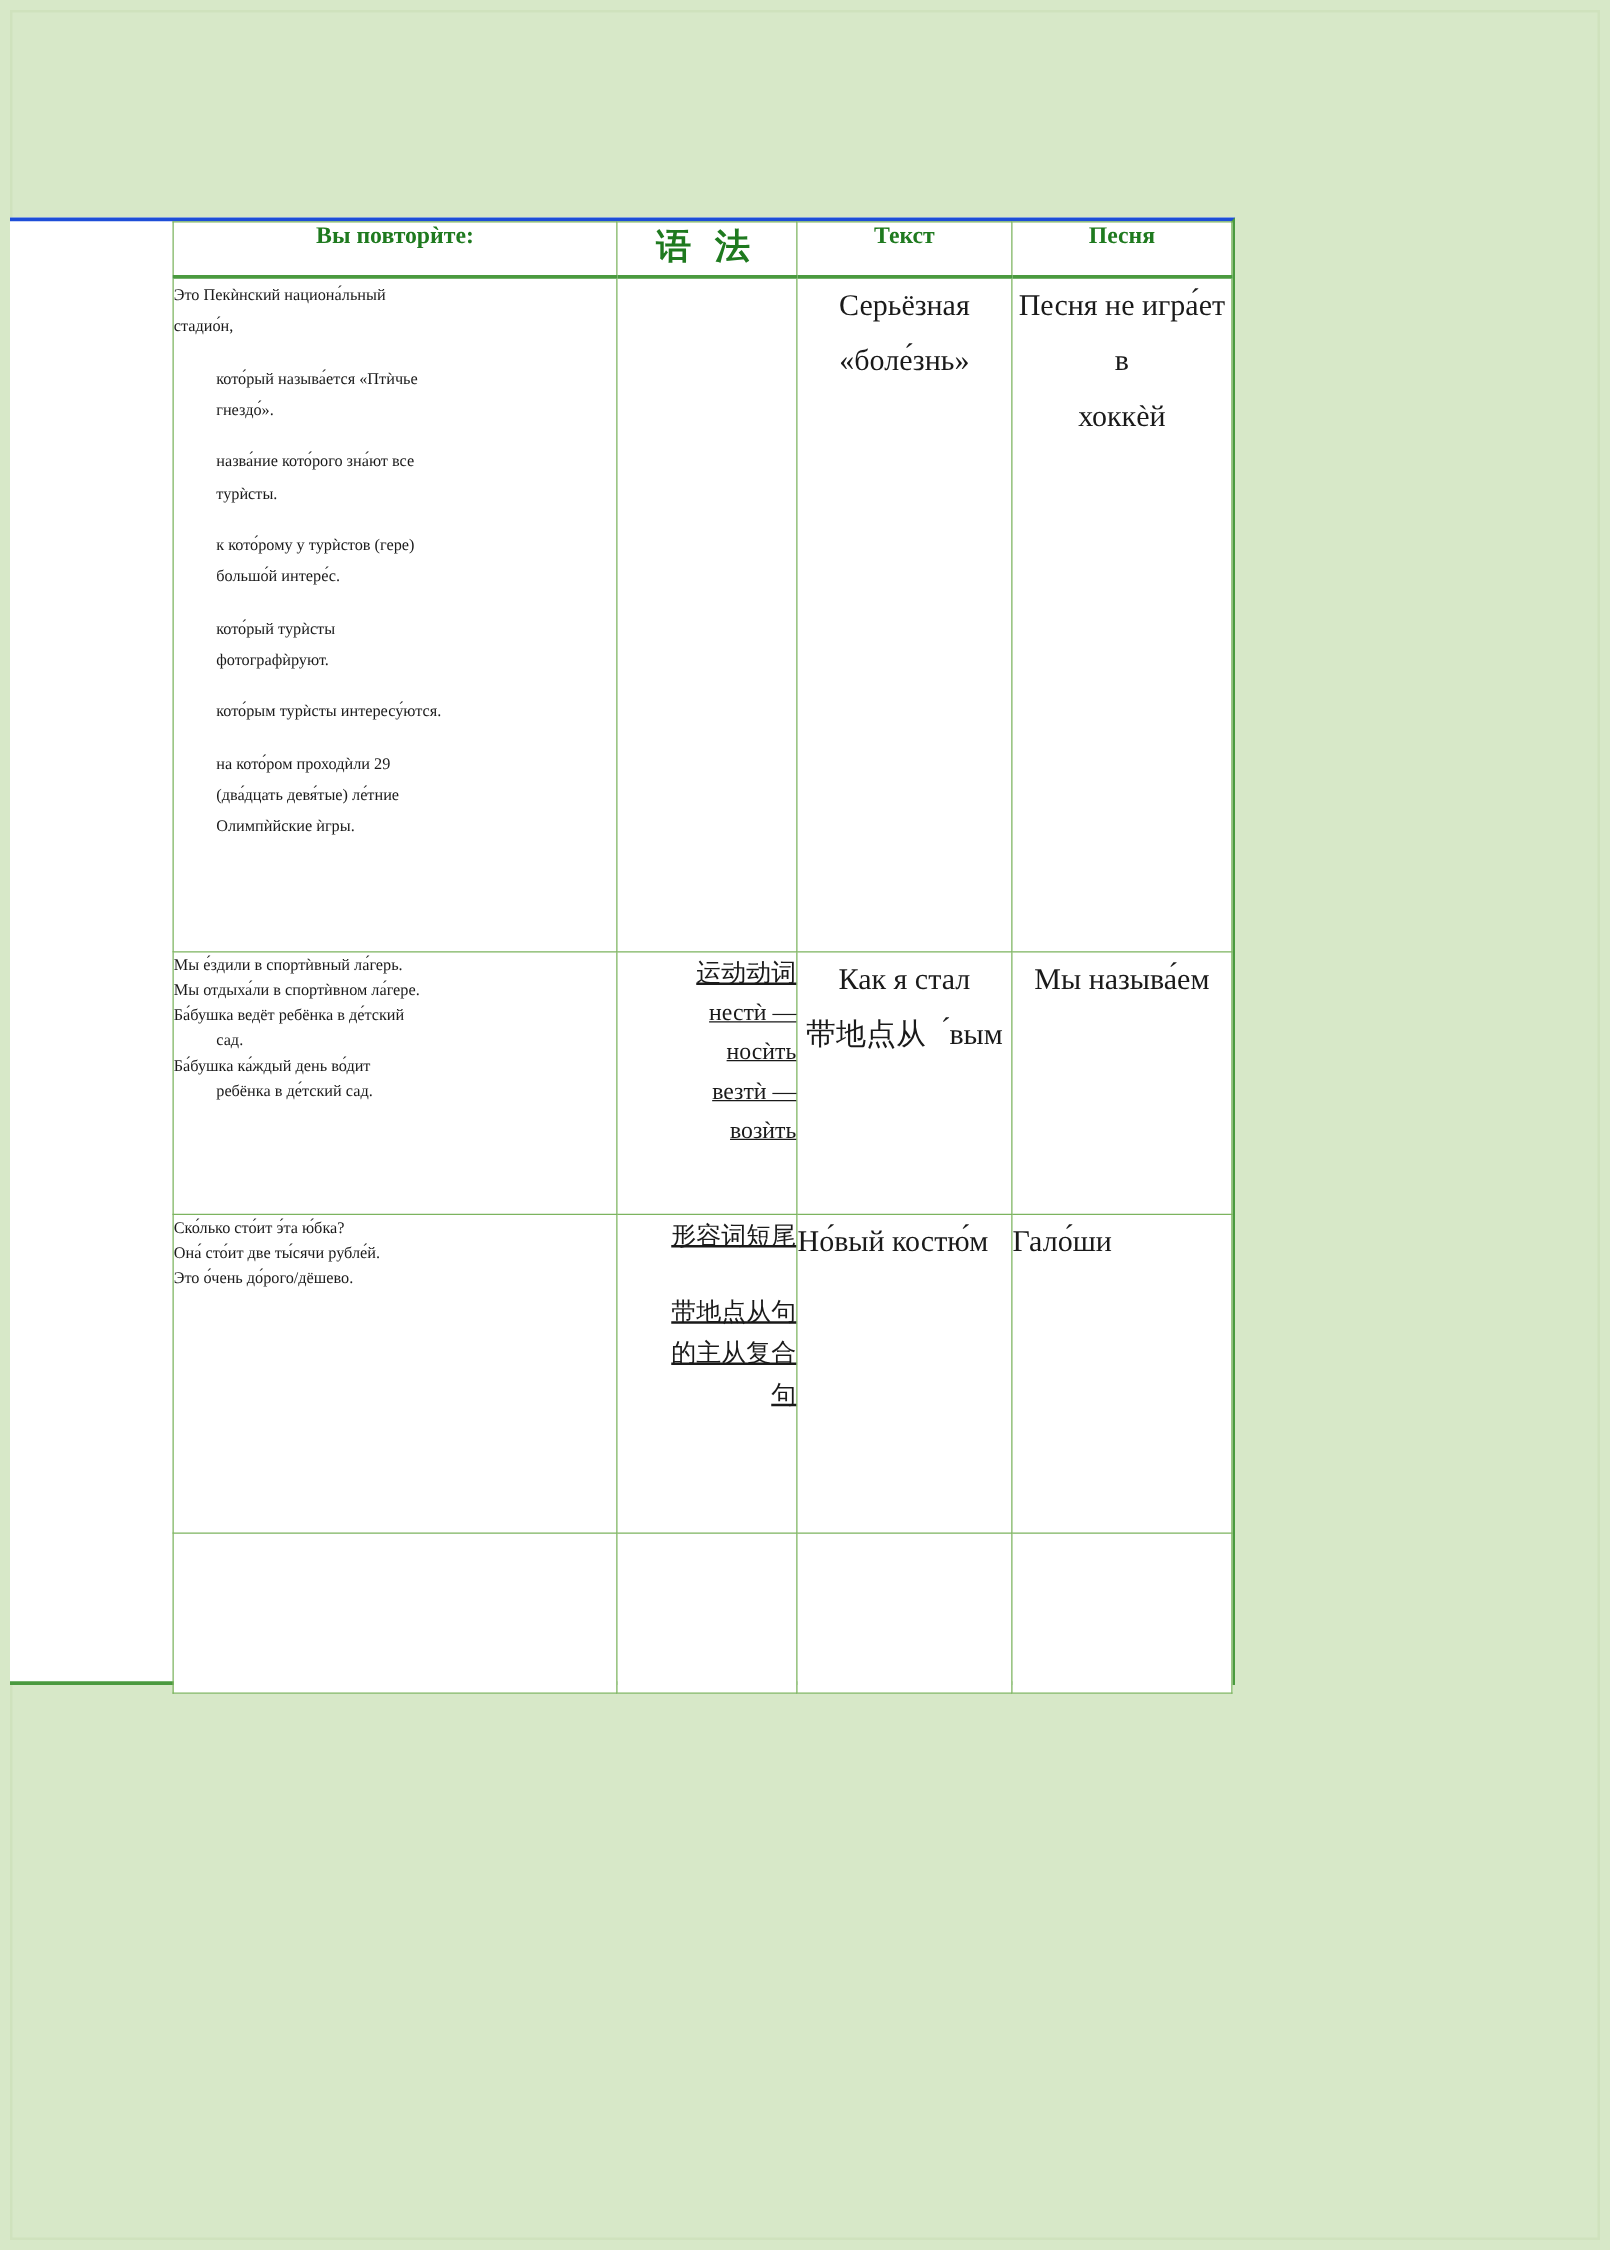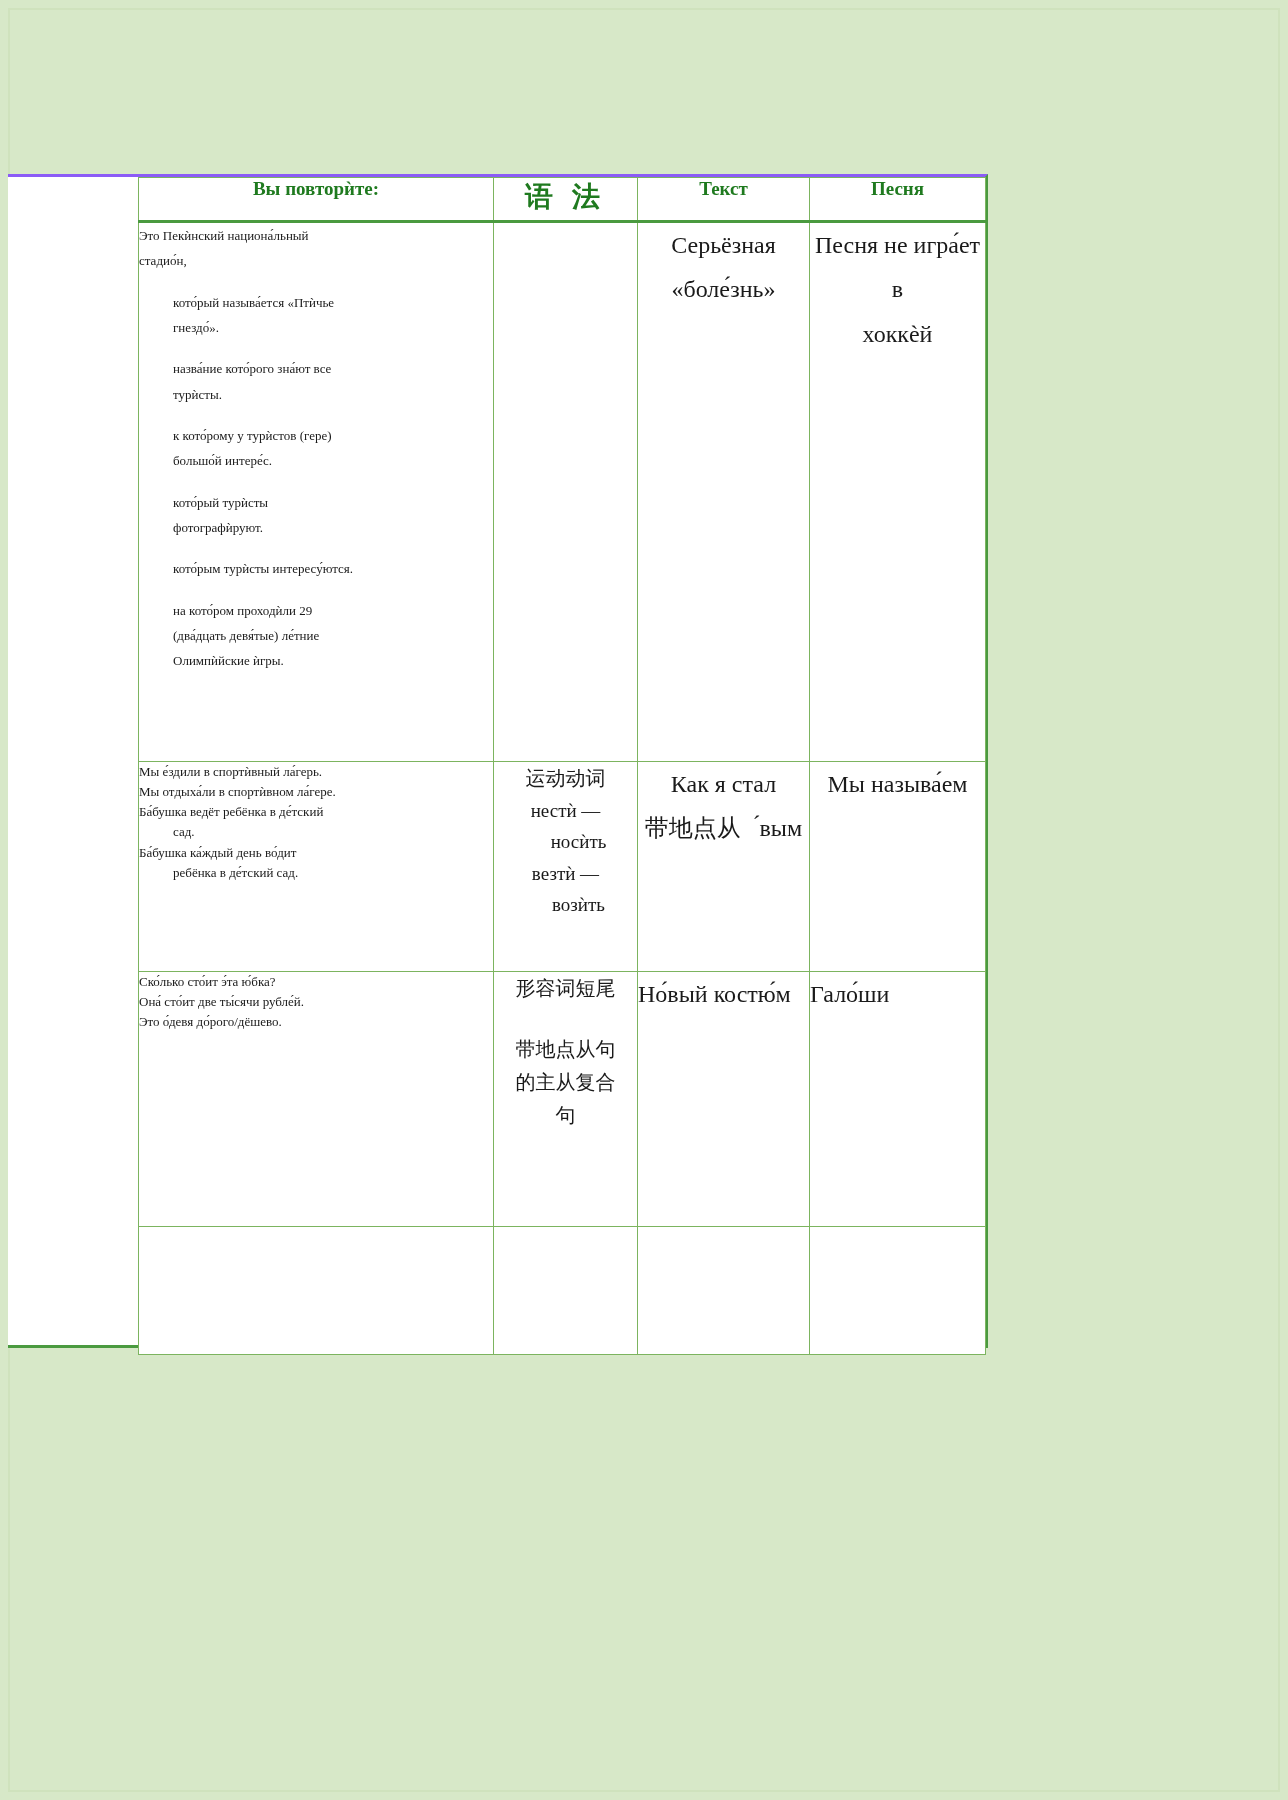--- a/index.html
+++ b/index.html
@@ -30,21 +30,21 @@
   }
 
   
   #content-panel {
     position: absolute;
     left: 8px;
     top: 174px;
     width: 980px;
     height: 1174px;
     background: #ffffff;
-    border-top: 3px solid #8b5cf6;
+    border-top: 3px solid #1d4ed8;
     border-bottom: 3px solid #4a9a3f;
     border-right: 3px solid #4a9a3f;
   }
 
   
   #vocab-table {
     position: absolute;
     left: 130px;
     top: 0px;
     width: 847px;
@@ -96,22 +96,23 @@
   td.repeat-cell .ln { display: block; }
   td.repeat-cell .ln.ind { padding-left: 34px; text-indent: 0; }
   td.repeat-cell .blk { display: block; margin-top: 16px; }
   td.repeat-cell .blk:first-child { margin-top: 0; }
 
   td.grammar-cell {
     padding: 14px 8px 12px 10px;
     font-size: 20px;
     line-height: 1.65;
     color: #1a1a1a;
-    text-align: center;
+    text-align: right;
     font-family: "DejaVu Sans", "Liberation Sans", sans-serif;
+    text-decoration: underline;
   }
   td.grammar-cell .ln { display: block; }
   td.grammar-cell .ln.ind { padding-left: 26px; }
   td.grammar-cell .gap { display: block; height: 28px; }
   td.grammar-cell .ru {
     font-family: "Liberation Serif", "DejaVu Serif", serif;
     font-size: 19px;
   }
 
   td.text-cell, td.song-cell {
@@ -220,21 +221,21 @@
           </td>
           <td class="song-cell">
             <span class="ln">Мы называ́ем</span>
           </td>
         </tr>
 
         <tr class="row-3">
           <td class="repeat-cell tight">
             <span class="ln">Ско́лько сто́ит э́та ю́бка?</span>
             <span class="ln">Она́ сто́ит две ты́сячи рубле́й.</span>
-            <span class="ln">Это о́девя до́рого/дёшево.</span>
+            <span class="ln">Это о́чень до́рого/дёшево.</span>
           </td>
           <td class="grammar-cell">
             <span class="ln">形容词短尾</span>
             <span class="gap"></span>
             <span class="ln">带地点从句</span>
             <span class="ln">的主从复合</span>
             <span class="ln">句</span>
           </td>
           <td class="text-cell lefted">
             <span class="ln">Но́вый костю́м</span>

